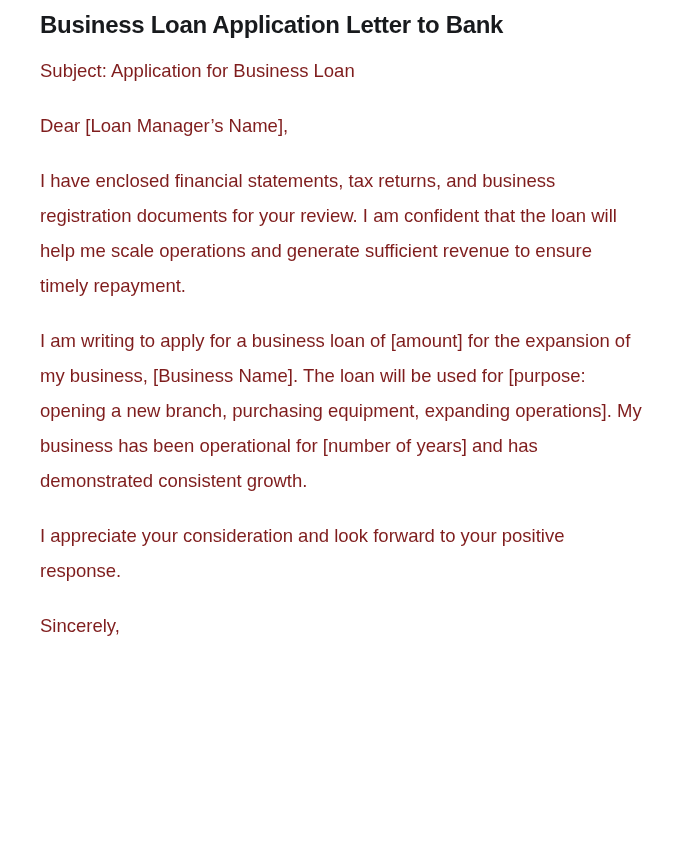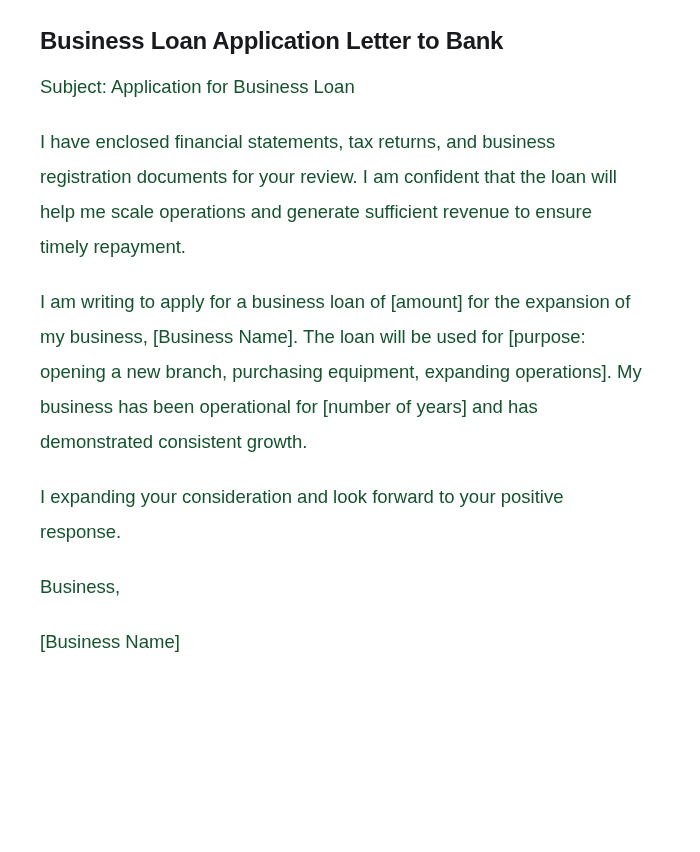--- a/index.html
+++ b/index.html
@@ -5,54 +5,54 @@
   html, body {
     margin: 0;
     padding: 0;
     background: #ffffff;
   }
   .page {
     position: relative;
     width: 700px;
     min-height: 852px;
     box-sizing: border-box;
-    padding: 26px 40px 40px 40px;
+    padding: 10px 40px 40px 40px;
     background: #ffffff;
     font-family: "Liberation Sans", "DejaVu Sans", sans-serif;
     color: #202124;
   }
   h1.doc-title {
     margin: 0 0 13px 0;
     font-size: 24px;
     line-height: 30px;
     font-weight: 700;
     letter-spacing: -0.3px;
     color: #181a1d;
   }
   p.doc-para {
     margin: 0 0 20px 0;
     max-width: 602px;
     font-size: 18.5px;
     line-height: 35px;
     font-weight: 400;
-    color: #14532d;
+    color: #7f1d1d;
   }
 </style>
 </head>
 <body>
 
 <div class="page">
   <h1 class="doc-title">Business Loan Application Letter to Bank</h1>
 
   <p class="doc-para">Subject: Application for Business Loan</p>
 
+  <p class="doc-para">Dear [Loan Manager’s Name],</p>
 
   <p class="doc-para">I have enclosed financial statements, tax returns, and business registration documents for your review. I am confident that the loan will help me scale operations and generate sufficient revenue to ensure timely repayment.</p>
 
   <p class="doc-para">I am writing to apply for a business loan of [amount] for the expansion of my business, [Business Name]. The loan will be used for [purpose: opening a new branch, purchasing equipment, expanding operations]. My business has been operational for [number of years] and has demonstrated consistent growth.</p>
 
-  <p class="doc-para">I expanding your consideration and look forward to your positive response.</p>
+  <p class="doc-para">I appreciate your consideration and look forward to your positive response.</p>
 
-  <p class="doc-para">Business,</p>
+  <p class="doc-para">Sincerely,</p>
 
 
-  <p class="doc-para">[Business Name]</p>
 </div>
 
 </body></html>

